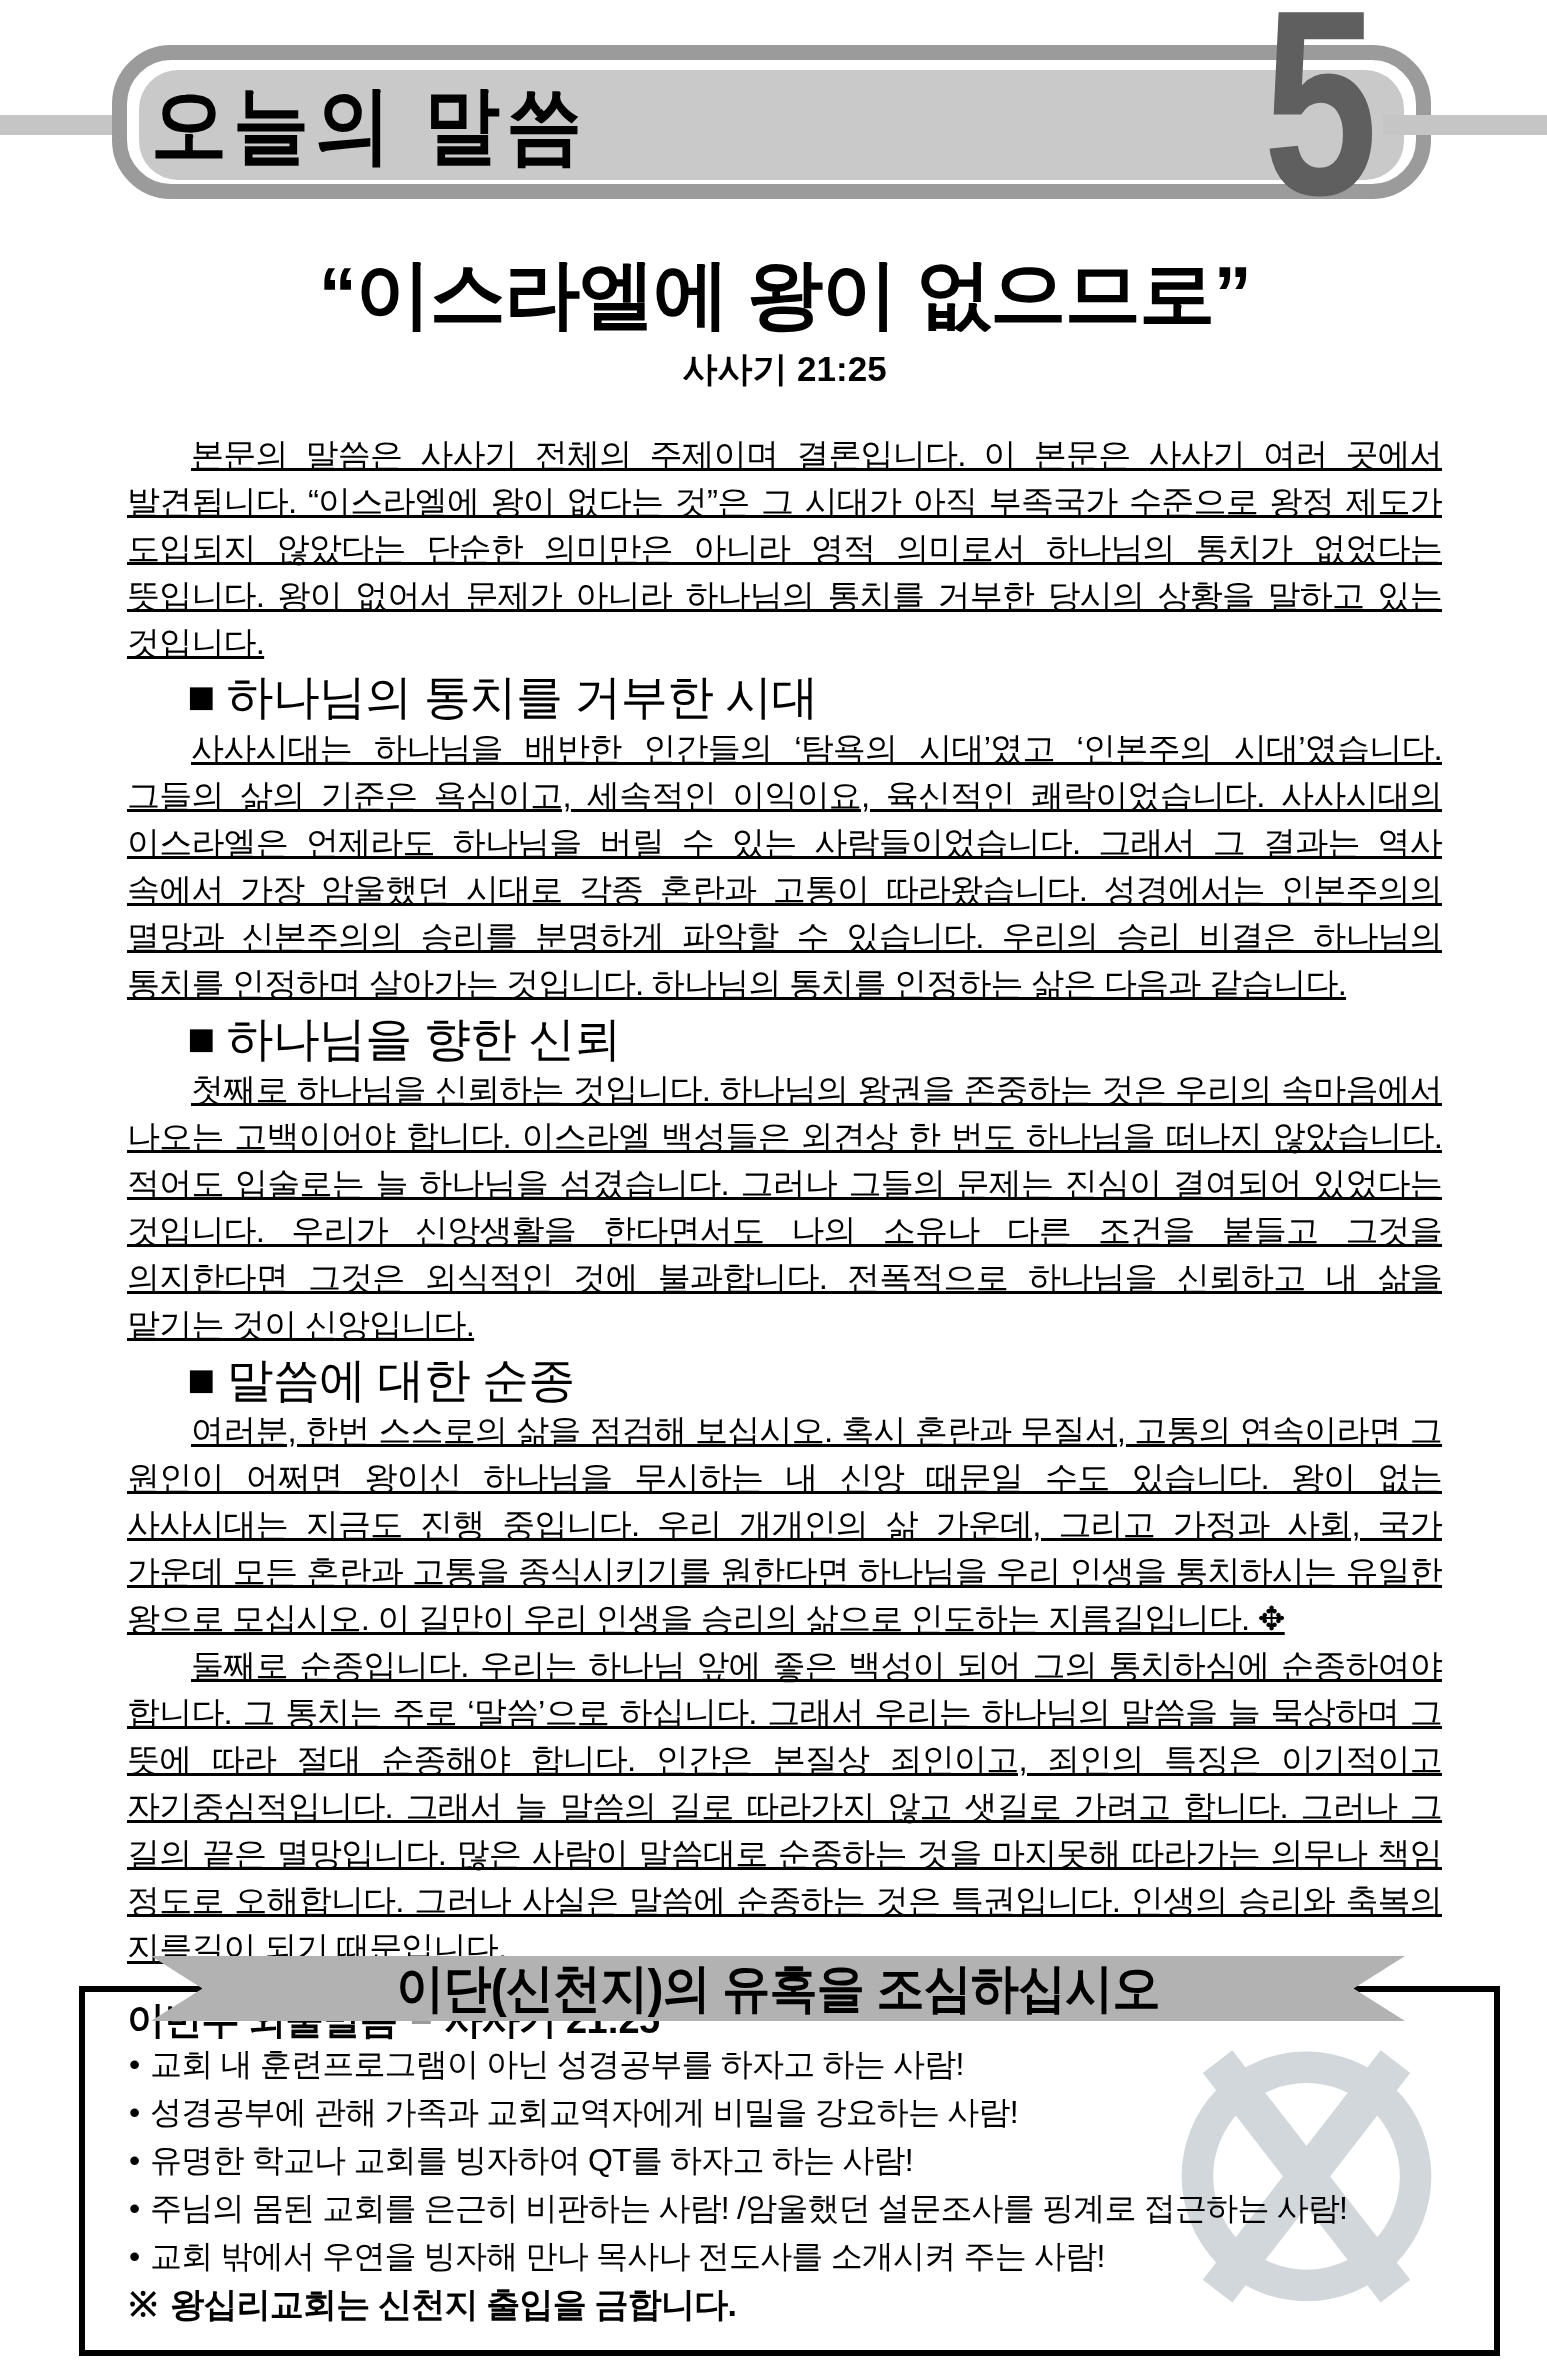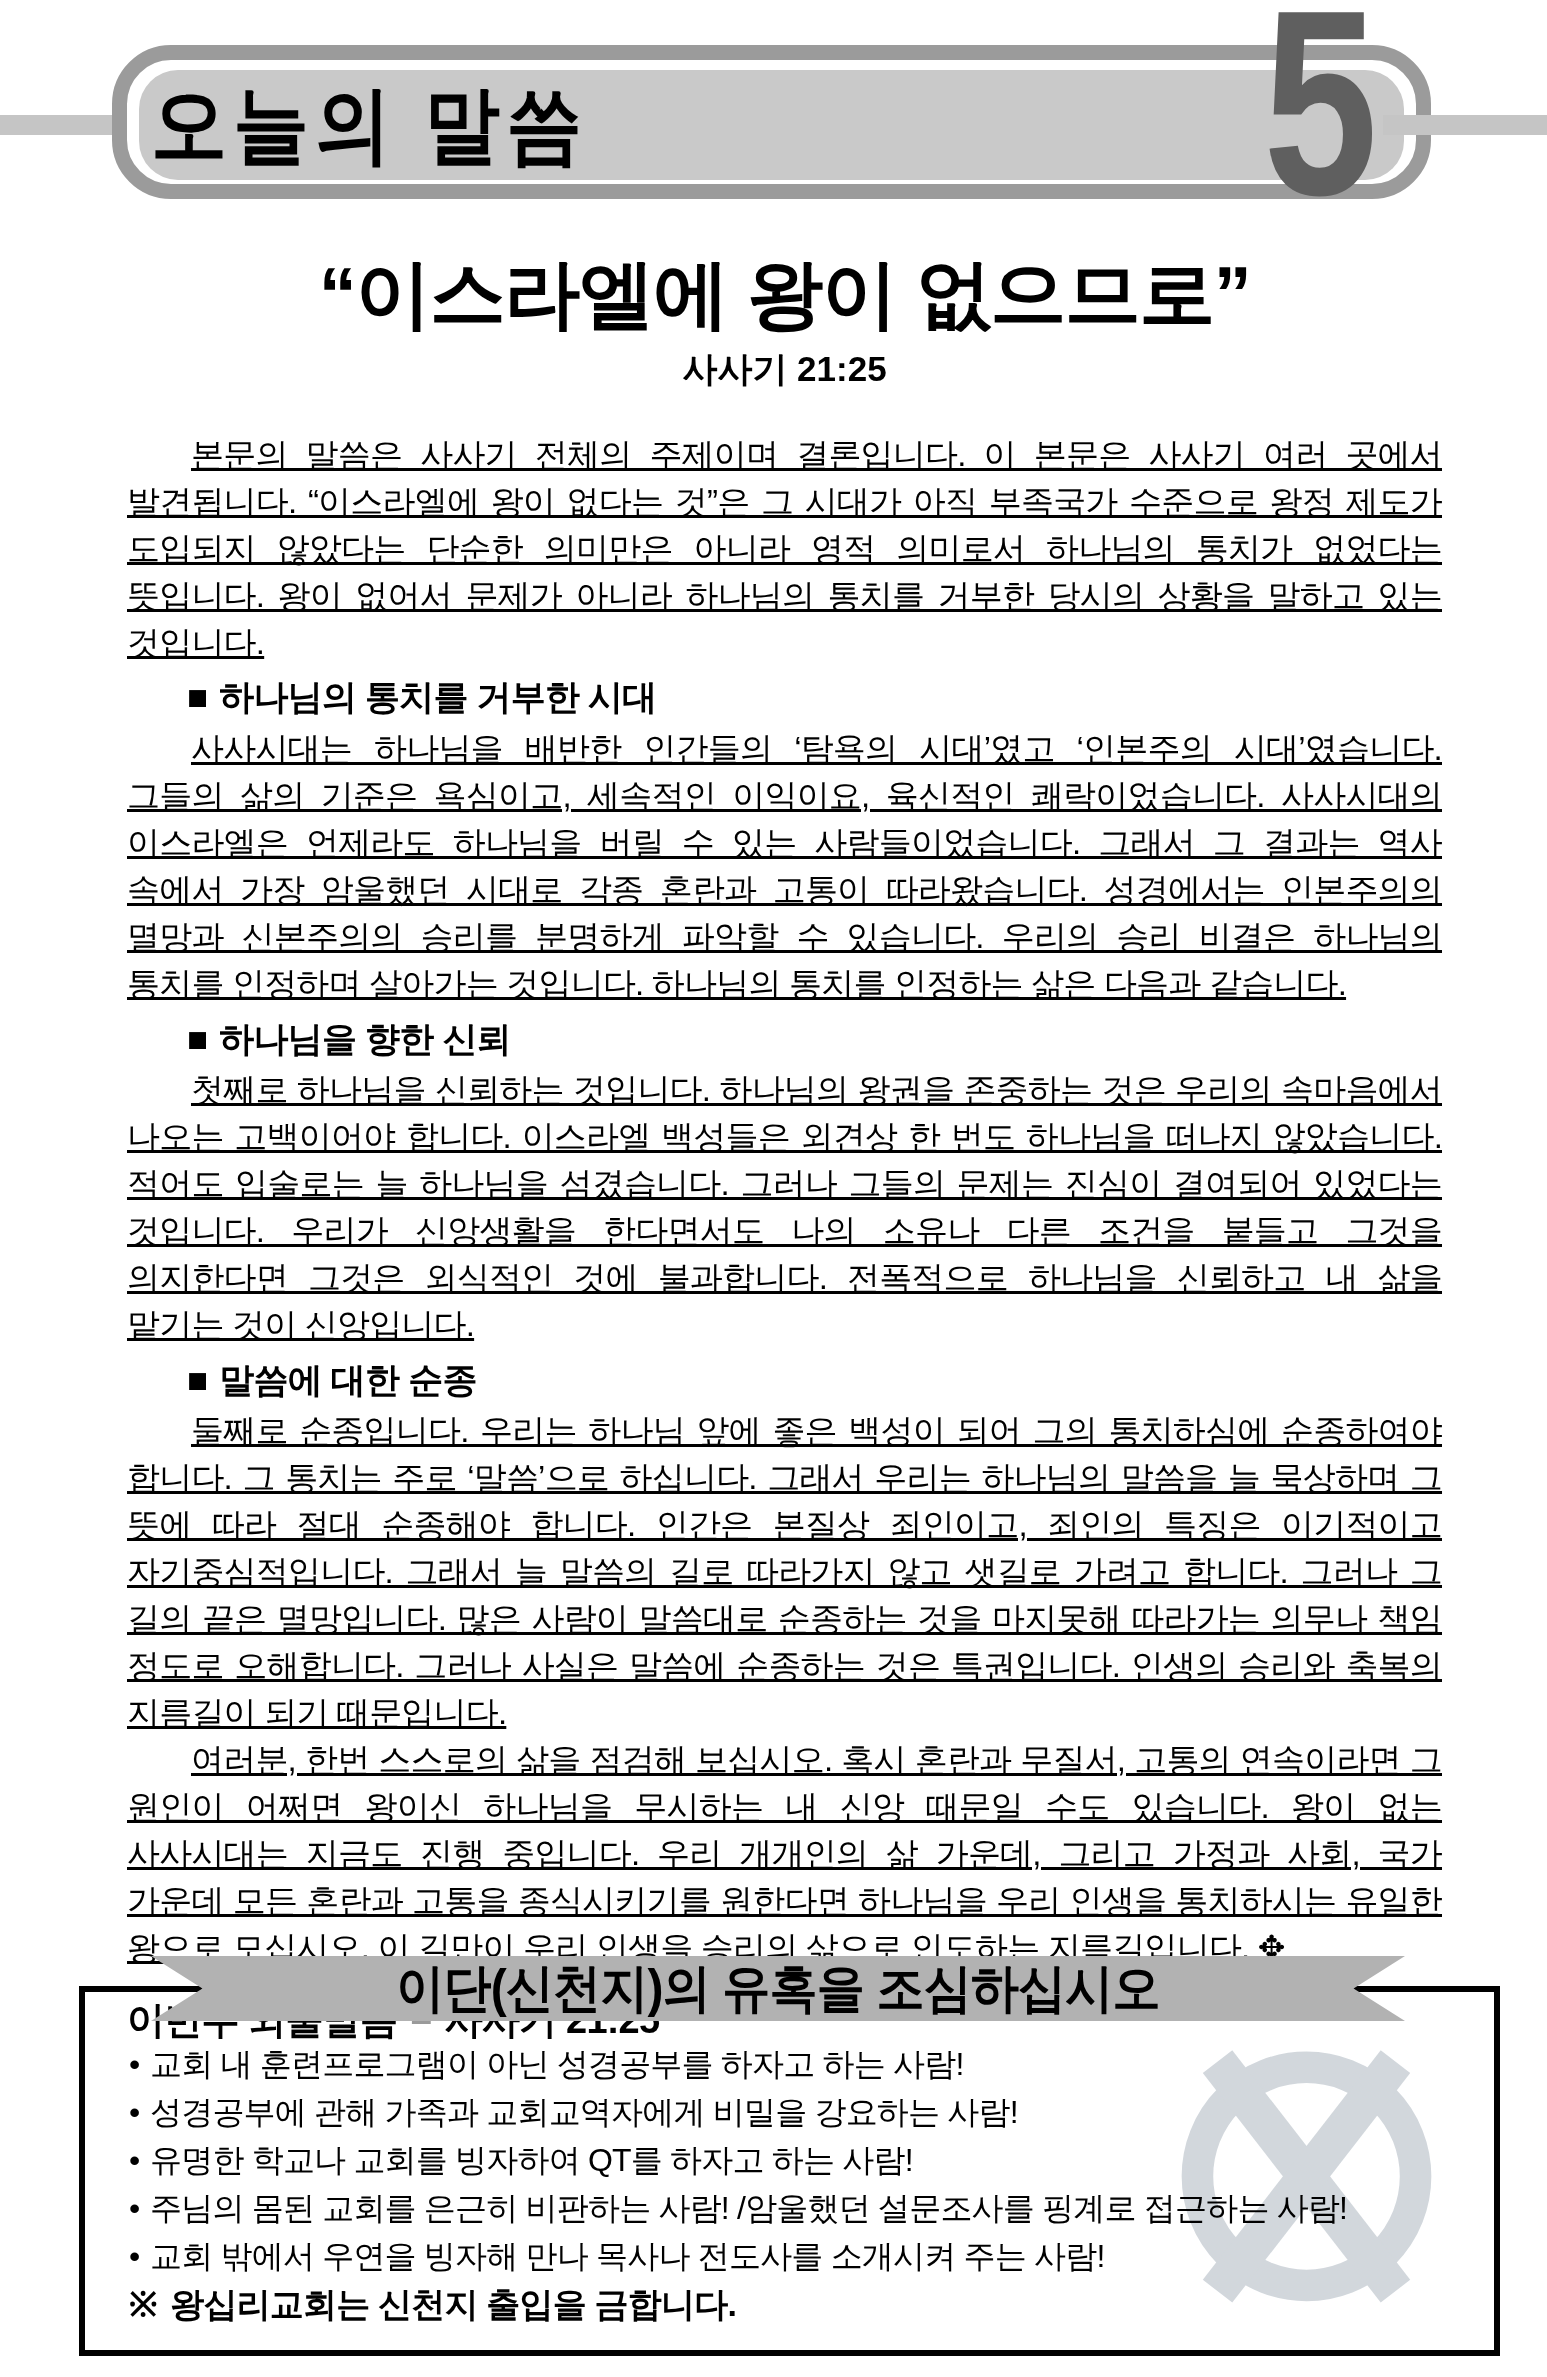--- a/index.html
+++ b/index.html
@@ -50,21 +50,21 @@
     margin:42px 0 0 0;font-size:76px;font-weight:bold;text-align:center;
     line-height:1.05;letter-spacing:-1.5px;white-space:nowrap;
   }
   .sermon-ref{font-size:35px;font-weight:bold;text-align:center;margin-top:12px;}
   .body-par{
     font-size:33px;line-height:47px;text-align:justify;text-indent:64px;
     margin:0;letter-spacing:-0.8px;word-break:keep-all;text-decoration:underline;
   }
   .first-par{margin-top:38px;}
   .section-heading{
-    font-size:35px;font-weight:bold;margin:10.6px 0 7.6px 60px;line-height:41px;
+    font-size:47px;font-weight:normal;margin:10.6px 0 7.6px 60px;line-height:41px;
     letter-spacing:-0.8px;
   }
   .section-heading .sq{margin-right:12px;}
   .memory-verse{margin-top:24px;font-size:38px;font-weight:bold;letter-spacing:-0.8px;}
   .memory-verse .dash{color:var(--dash-gray);margin:0 13.6px;}
 
   
   .warning{position:absolute;left:79px;top:1986px;width:1421px;height:370px;}
   .warning-frame{
     position:absolute;inset:0;border:6.8px solid #000;background:transparent;z-index:1;
@@ -121,23 +121,23 @@
     <p class="body-par">사사시대는 하나님을 배반한 인간들의 ‘탐욕의 시대’였고 ‘인본주의 시대’였습니다. 그들의 삶의 기준은 욕심이고, 세속적인 이익이요, 육신적인 쾌락이었습니다. 사사시대의 이스라엘은 언제라도 하나님을 버릴 수 있는 사람들이었습니다. 그래서 그 결과는 역사 속에서 가장 암울했던 시대로 각종 혼란과 고통이 따라왔습니다. 성경에서는 인본주의의 멸망과 신본주의의 승리를 분명하게 파악할 수 있습니다. 우리의 승리 비결은 하나님의 통치를 인정하며 살아가는 것입니다. 하나님의 통치를 인정하는 삶은 다음과 같습니다.</p>
 
     <div class="section-heading">
       <span class="sq">■</span><span>하나님을 향한 신뢰</span>
     </div>
     <p class="body-par">첫째로 하나님을 신뢰하는 것입니다. 하나님의 왕권을 존중하는 것은 우리의 속마음에서 나오는 고백이어야 합니다. 이스라엘 백성들은 외견상 한 번도 하나님을 떠나지 않았습니다. 적어도 입술로는 늘 하나님을 섬겼습니다. 그러나 그들의 문제는 진심이 결여되어 있었다는 것입니다. 우리가 신앙생활을 한다면서도 나의 소유나 다른 조건을 붙들고 그것을 의지한다면 그것은 외식적인 것에 불과합니다. 전폭적으로 하나님을 신뢰하고 내 삶을 맡기는 것이 신앙입니다.</p>
 
     <div class="section-heading">
       <span class="sq">■</span><span>말씀에 대한 순종</span>
     </div>
+    <p class="body-par">여러분, 한번 스스로의 삶을 점검해 보십시오. 혹시 혼란과 무질서, 고통의 연속이라면 그 원인이 어쩌면 왕이신 하나님을 무시하는 내 신앙 때문일 수도 있습니다. 왕이 없는 사사시대는 지금도 진행 중입니다. 우리 개개인의 삶 가운데, 그리고 가정과 사회, 국가 가운데 모든 혼란과 고통을 종식시키기를 원한다면 하나님을 우리 인생을 통치하시는 유일한 왕으로 모십시오. 이 길만이 우리 인생을 승리의 삶으로 인도하는 지름길입니다. ✥</p>
+
     <p class="body-par">둘째로 순종입니다. 우리는 하나님 앞에 좋은 백성이 되어 그의 통치하심에 순종하여야 합니다. 그 통치는 주로 ‘말씀’으로 하십니다. 그래서 우리는 하나님의 말씀을 늘 묵상하며 그 뜻에 따라 절대 순종해야 합니다. 인간은 본질상 죄인이고, 죄인의 특징은 이기적이고 자기중심적입니다. 그래서 늘 말씀의 길로 따라가지 않고 샛길로 가려고 합니다. 그러나 그 길의 끝은 멸망입니다. 많은 사람이 말씀대로 순종하는 것을 마지못해 따라가는 의무나 책임 정도로 오해합니다. 그러나 사실은 말씀에 순종하는 것은 특권입니다. 인생의 승리와 축복의 지름길이 되기 때문입니다.</p>
-
-    <p class="body-par">여러분, 한번 스스로의 삶을 점검해 보십시오. 혹시 혼란과 무질서, 고통의 연속이라면 그 원인이 어쩌면 왕이신 하나님을 무시하는 내 신앙 때문일 수도 있습니다. 왕이 없는 사사시대는 지금도 진행 중입니다. 우리 개개인의 삶 가운데, 그리고 가정과 사회, 국가 가운데 모든 혼란과 고통을 종식시키기를 원한다면 하나님을 우리 인생을 통치하시는 유일한 왕으로 모십시오. 이 길만이 우리 인생을 승리의 삶으로 인도하는 지름길입니다. ✥</p>
 
     <div class="memory-verse">
       <span>이번주 외울말씀</span><span class="dash">–</span><span>사사기 21:25</span>
     </div>
   </main>
 
   <section class="warning">
     <div class="warning-frame"></div>
 
     <div class="ribbon">

